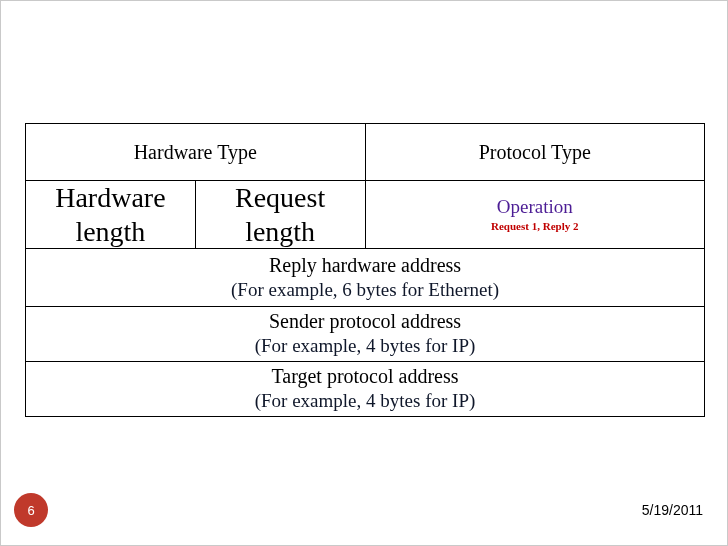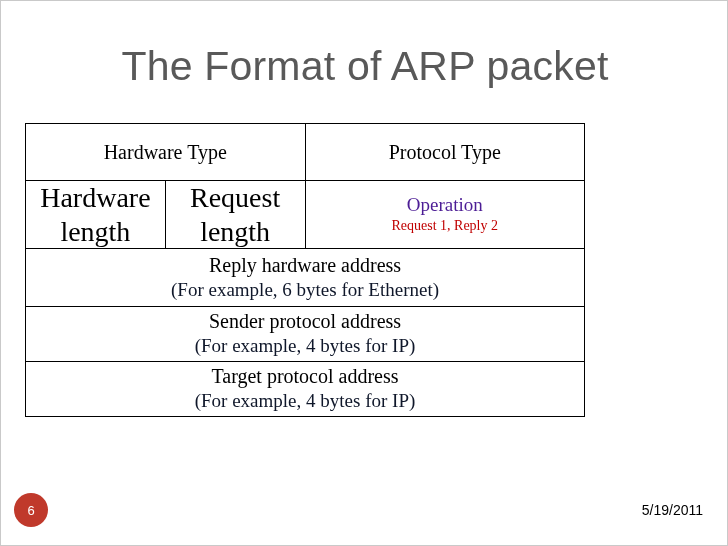--- a/index.html
+++ b/index.html
@@ -31,21 +31,21 @@
     font-size: 41px;
     font-weight: normal;
     color: #595959;
     letter-spacing: 0.2px;
     white-space: nowrap;
   }
   #packet-table {
     position: absolute;
     left: 24px;
     top: 122px;
-    width: 560px;
+    width: 680px;
     border-collapse: collapse;
     table-layout: fixed;
     padding-left: 45px;
   }
   #packet-table td {
     border: 1px solid #000000;
     text-align: center;
     vertical-align: middle;
     padding: 0;
     background: #ffffff;
@@ -73,24 +73,25 @@
   }
   .cell-sub.tight {
     margin-top: 0px;
   }
   .op-main {
     font-size: 19px;
     color: #4c1d95;
     line-height: 1.15;
   }
   .op-sub {
-    font-size: 14px;
+    font-size: 11px;
     color: #c00000;
     line-height: 1.2;
     margin-top: 2px;
+    font-weight: bold;
   }
   .two-line {
     font-size: 28px;
     line-height: 1.2;
   }
   .highlight {
     background: #ffff00 !important;
   }
   #page-number {
     position: absolute;
@@ -114,21 +115,20 @@
     font-family: "Liberation Sans", sans-serif;
     font-size: 14px;
     color: #000000;
   }
 </style>
 </head>
 <body>
 
 <div id="slide">
 
-  <div id="title">The Format of ARP packet</div>
 
   <table id="packet-table">
     <tbody>
       <tr class="row-h1">
         <td colspan="2">
           <div class="cell-main">Hardware Type</div>
         </td>
         <td colspan="2">
           <div class="cell-main">Protocol Type</div>
         </td>

